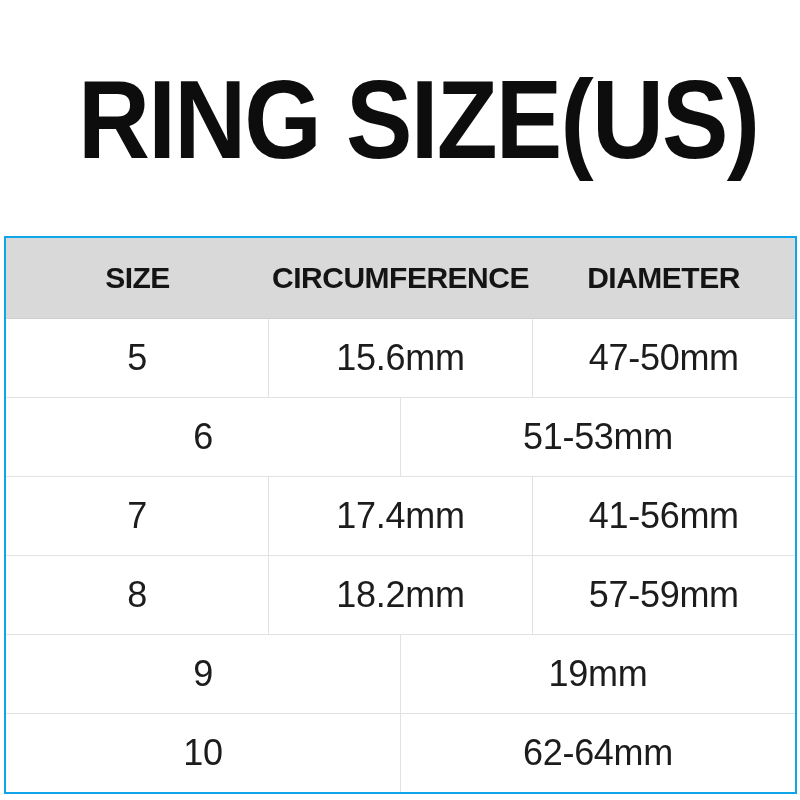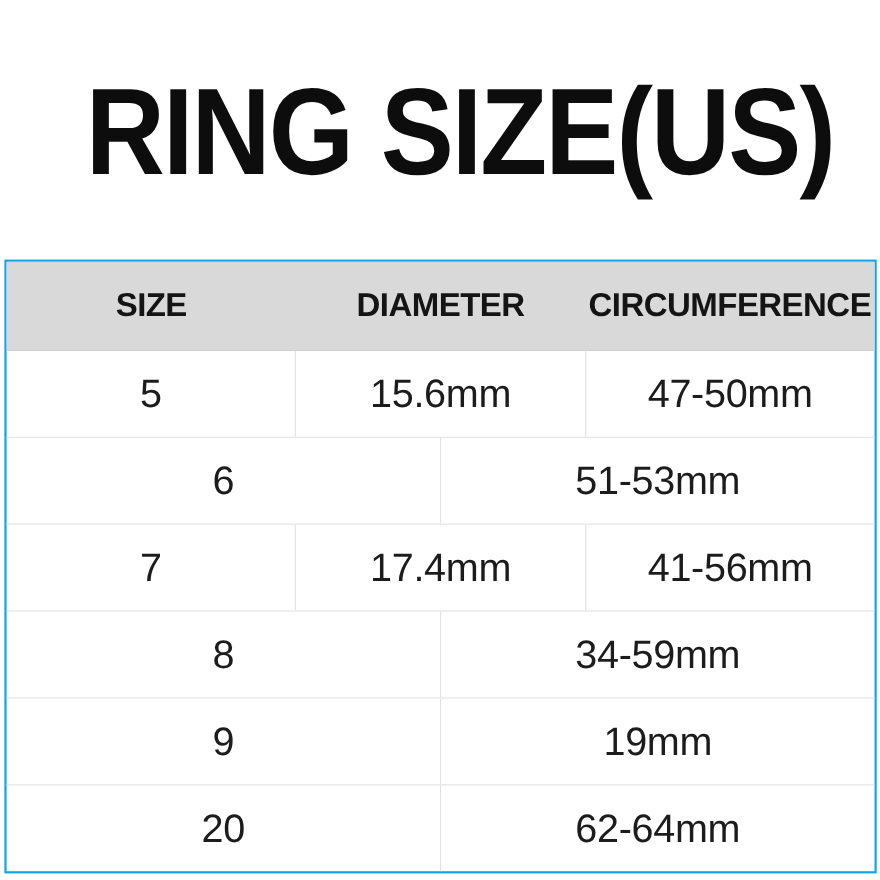--- a/index.html
+++ b/index.html
@@ -72,43 +72,44 @@
 </head>
 <body>
 
 <div class="title-wrap">
   <span class="title">RING SIZE(US)</span>
 </div>
 
 <div class="size-table">
   <div class="hrow">
     <div class="hcell">SIZE</div>
+    <div class="hcell">CIRCUMFERENCE</div>
     <div class="hcell">DIAMETER</div>
-    <div class="hcell">CIRCUMFERENCE</div>
   </div>
 
   <div class="row">
     <div class="cell">5</div>
     <div class="cell">15.6mm</div>
     <div class="cell">47-50mm</div>
   </div>
   <div class="row">
     <div class="cell">6</div>
     <div class="cell">51-53mm</div>
   </div>
   <div class="row">
     <div class="cell">7</div>
     <div class="cell">17.4mm</div>
     <div class="cell">41-56mm</div>
   </div>
   <div class="row">
     <div class="cell">8</div>
-    <div class="cell">34-59mm</div>
+    <div class="cell">18.2mm</div>
+    <div class="cell">57-59mm</div>
   </div>
   <div class="row">
     <div class="cell">9</div>
     <div class="cell">19mm</div>
   </div>
   <div class="row">
-    <div class="cell">20</div>
+    <div class="cell">10</div>
     <div class="cell">62-64mm</div>
   </div>
 </div>
 
 </body></html>

